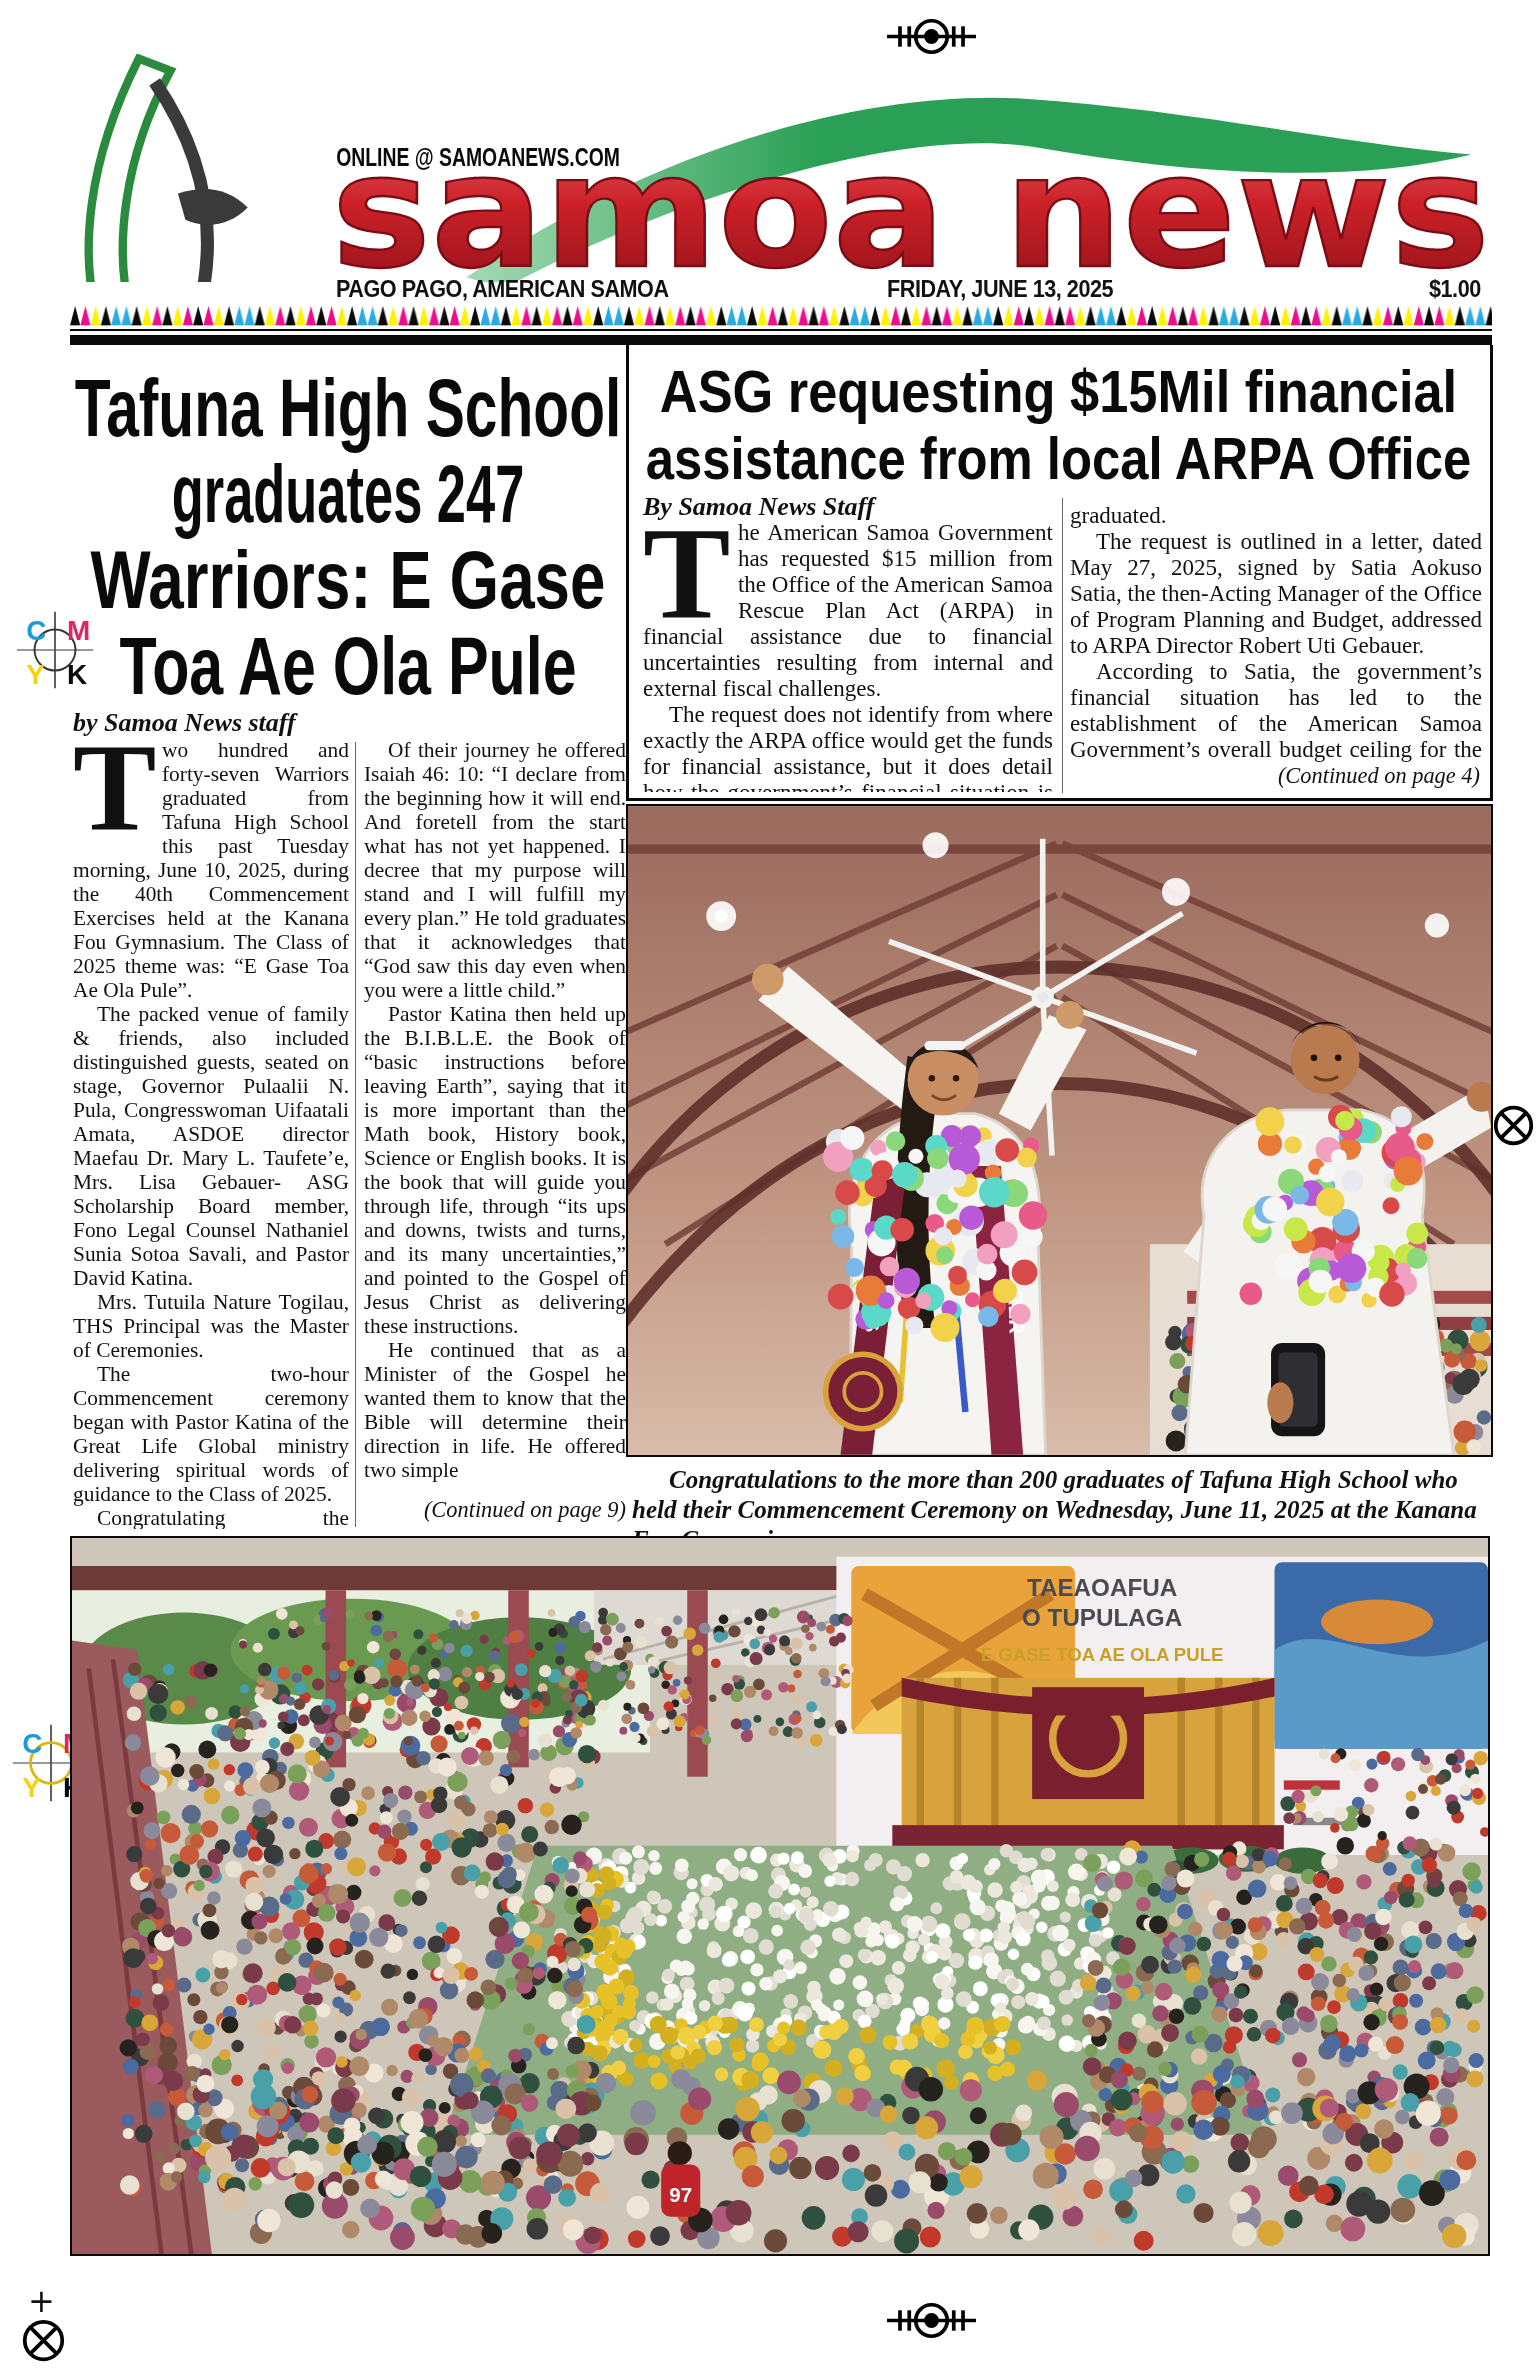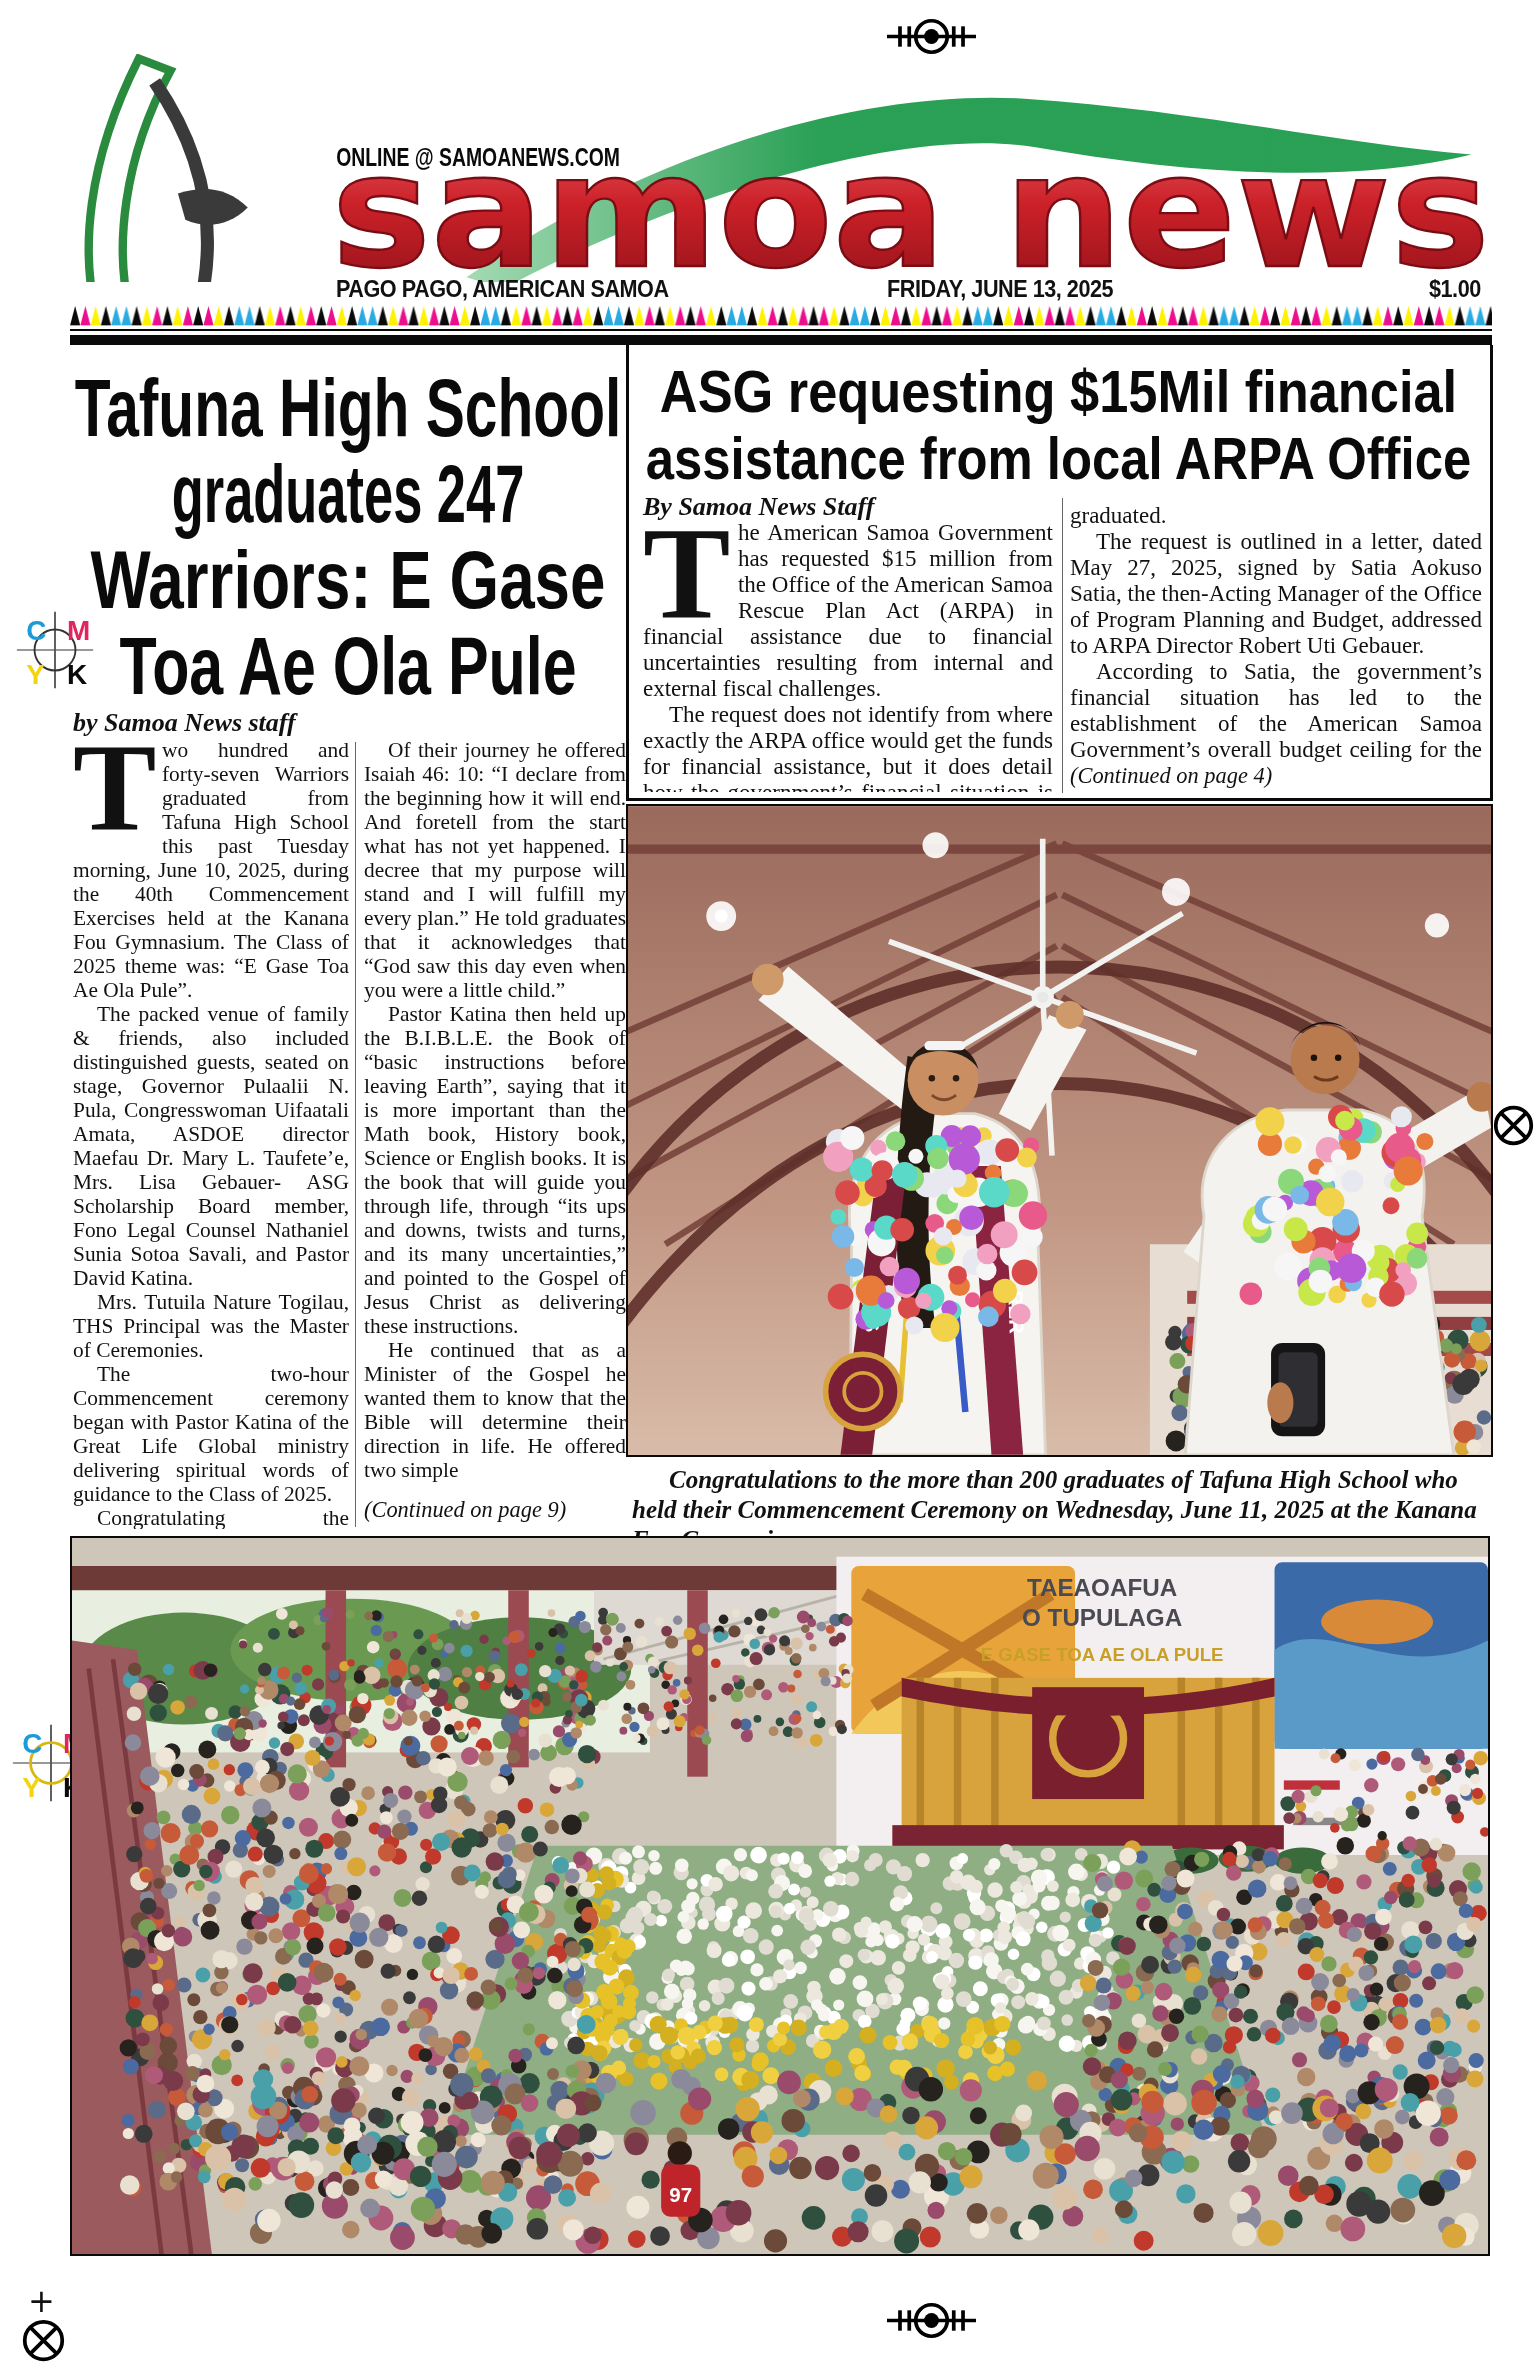--- a/index.html
+++ b/index.html
@@ -18,21 +18,21 @@
   .byline{font-weight:bold;font-style:italic;font-size:26px;}
   .bodycol{font-size:21.4px;line-height:24px;text-align:justify;overflow:hidden;}
   .bodycol p{margin:0;text-indent:24px;}
   .bodycol p.noindent{text-indent:0;}
   .dropcap{float:left;font-size:125px;line-height:93px;font-weight:bold;
            padding:3.7px 5.6px 0 0;font-family:"Liberation Serif",serif;}
   .bodycol2{font-size:23px;line-height:26px;text-align:justify;overflow:hidden;}
   .bodycol2 p{margin:0;text-indent:26px;}
   .bodycol2 p.noindent{text-indent:0;}
   .dropcap2{float:left;font-size:131px;line-height:97px;font-weight:bold;padding:3.7px 7.5px 0 0;}
-  .contd{font-style:italic;font-size:22.4px;}
+  .contd{font-style:italic;font-size:22.4px;text-align:right;}
   .vrule{width:0.9px;background:#666;}
   .asg-box{border:3.7px solid #0a0a0a;border-top:none;}
   
   .caption{font-weight:bold;font-style:italic;font-size:25px;line-height:30px;text-align:left;}
   .caption .ind{text-indent:37px;margin:0;}
   .caption .row{display:flex;justify-content:space-between;align-items:baseline;}
   .credit{font-style:normal;font-weight:bold;font-size:21.4px;}
   .photo{border:2.8px solid #0a0a0a;overflow:hidden;background:#d8cfc6;}
 </style>
 </head>

